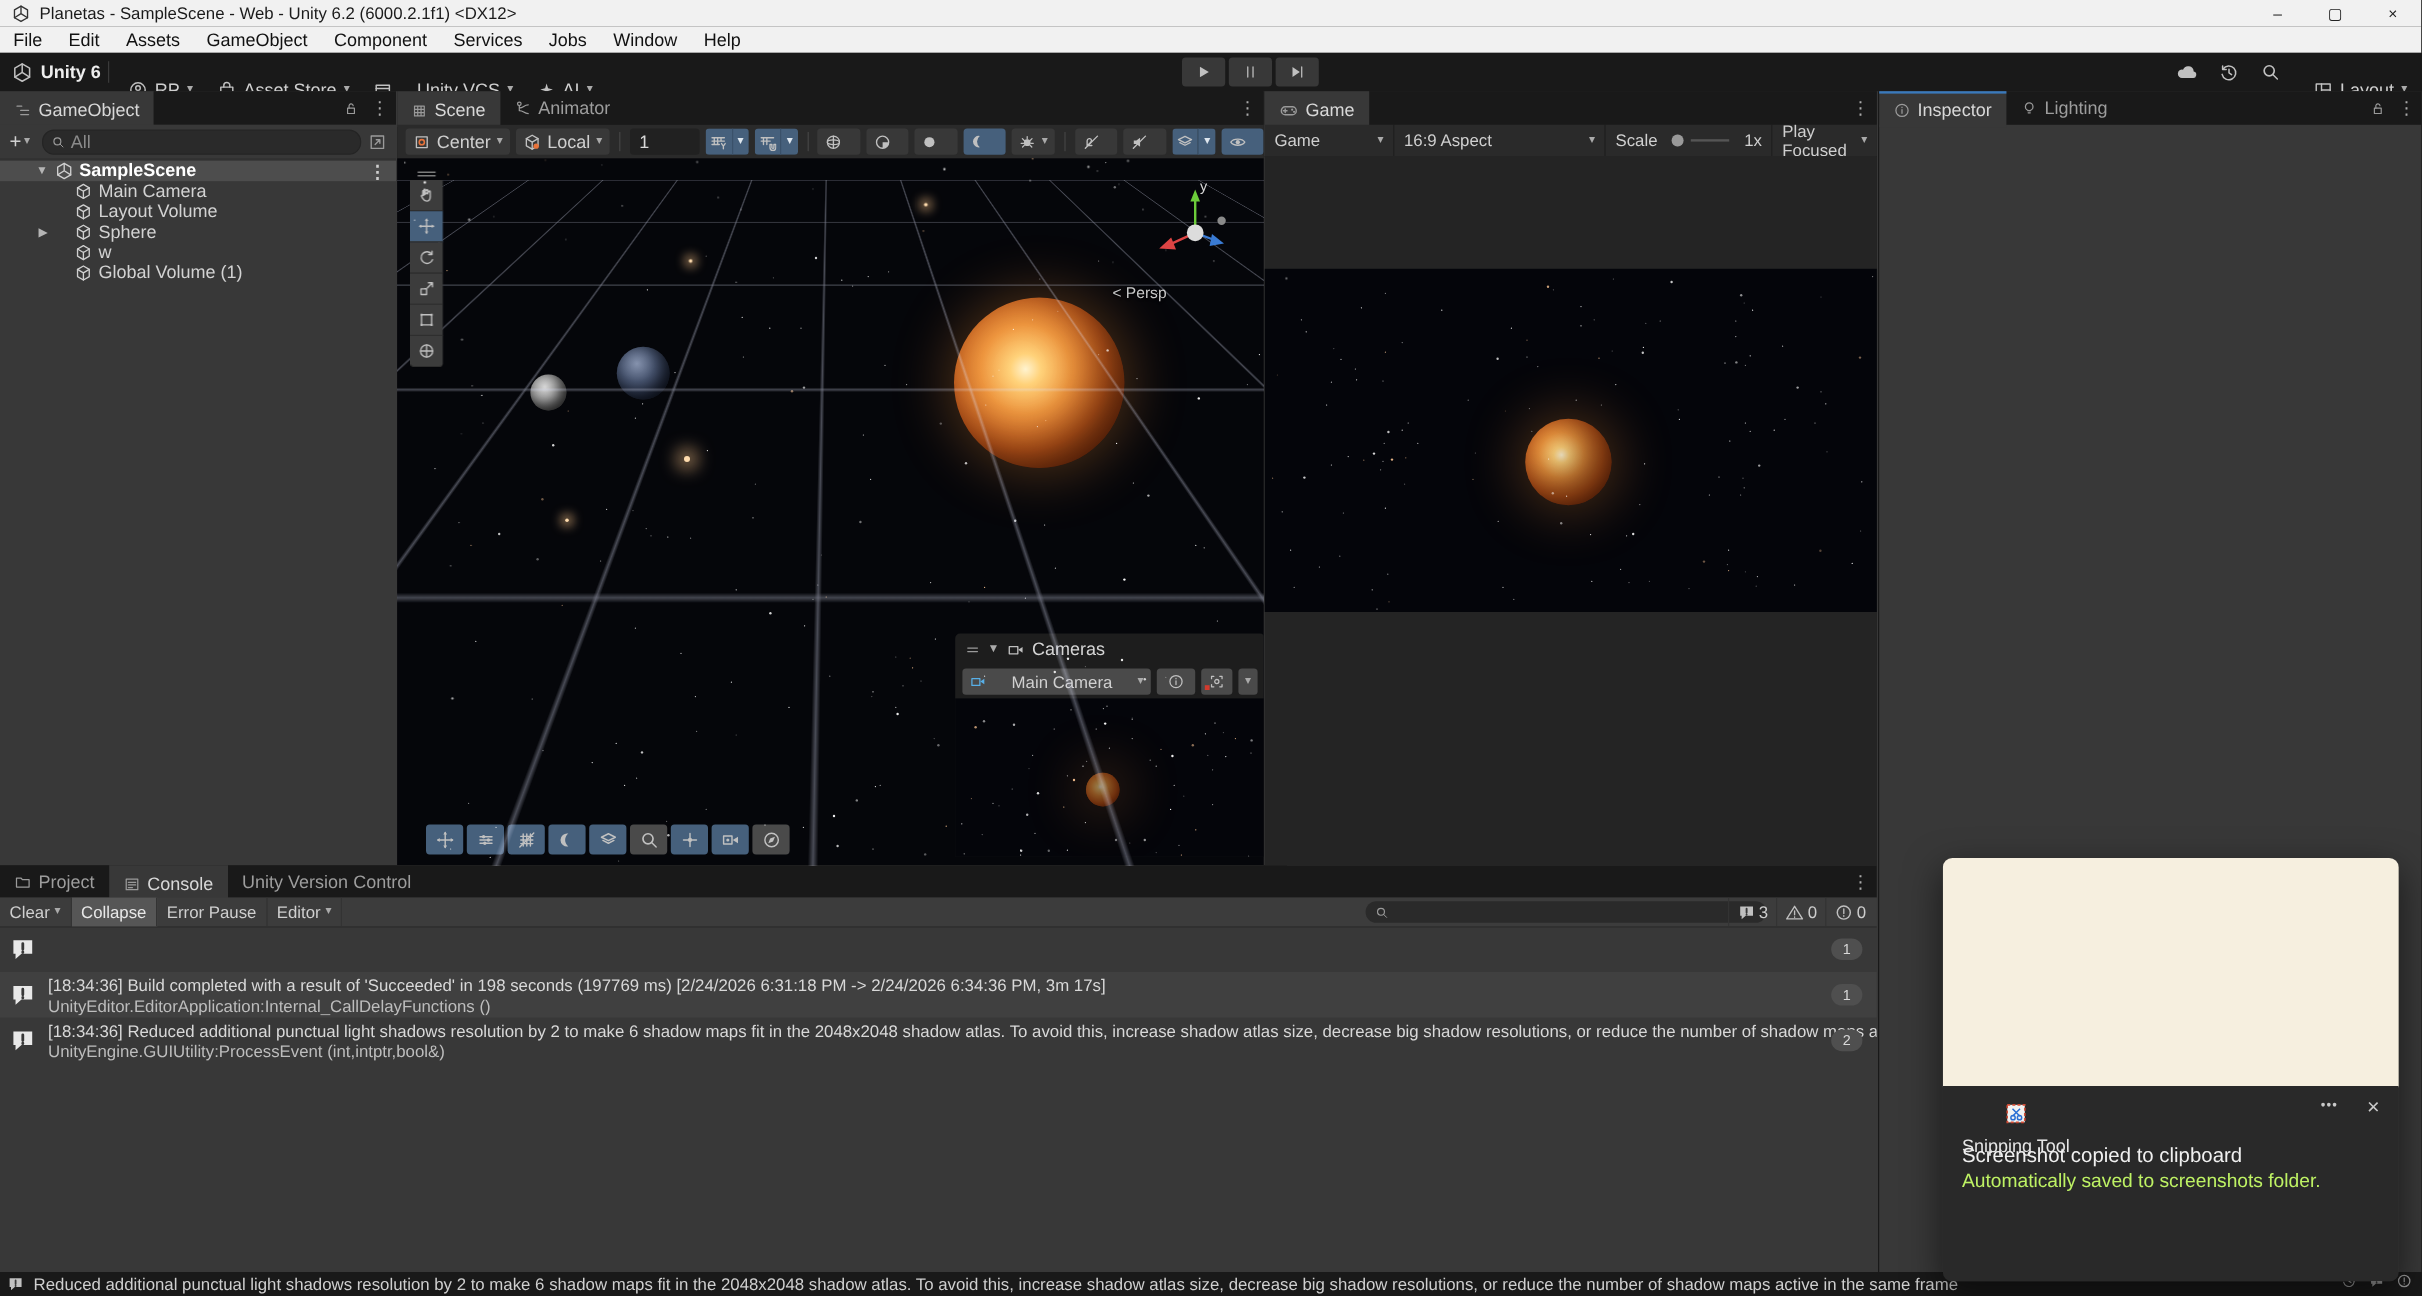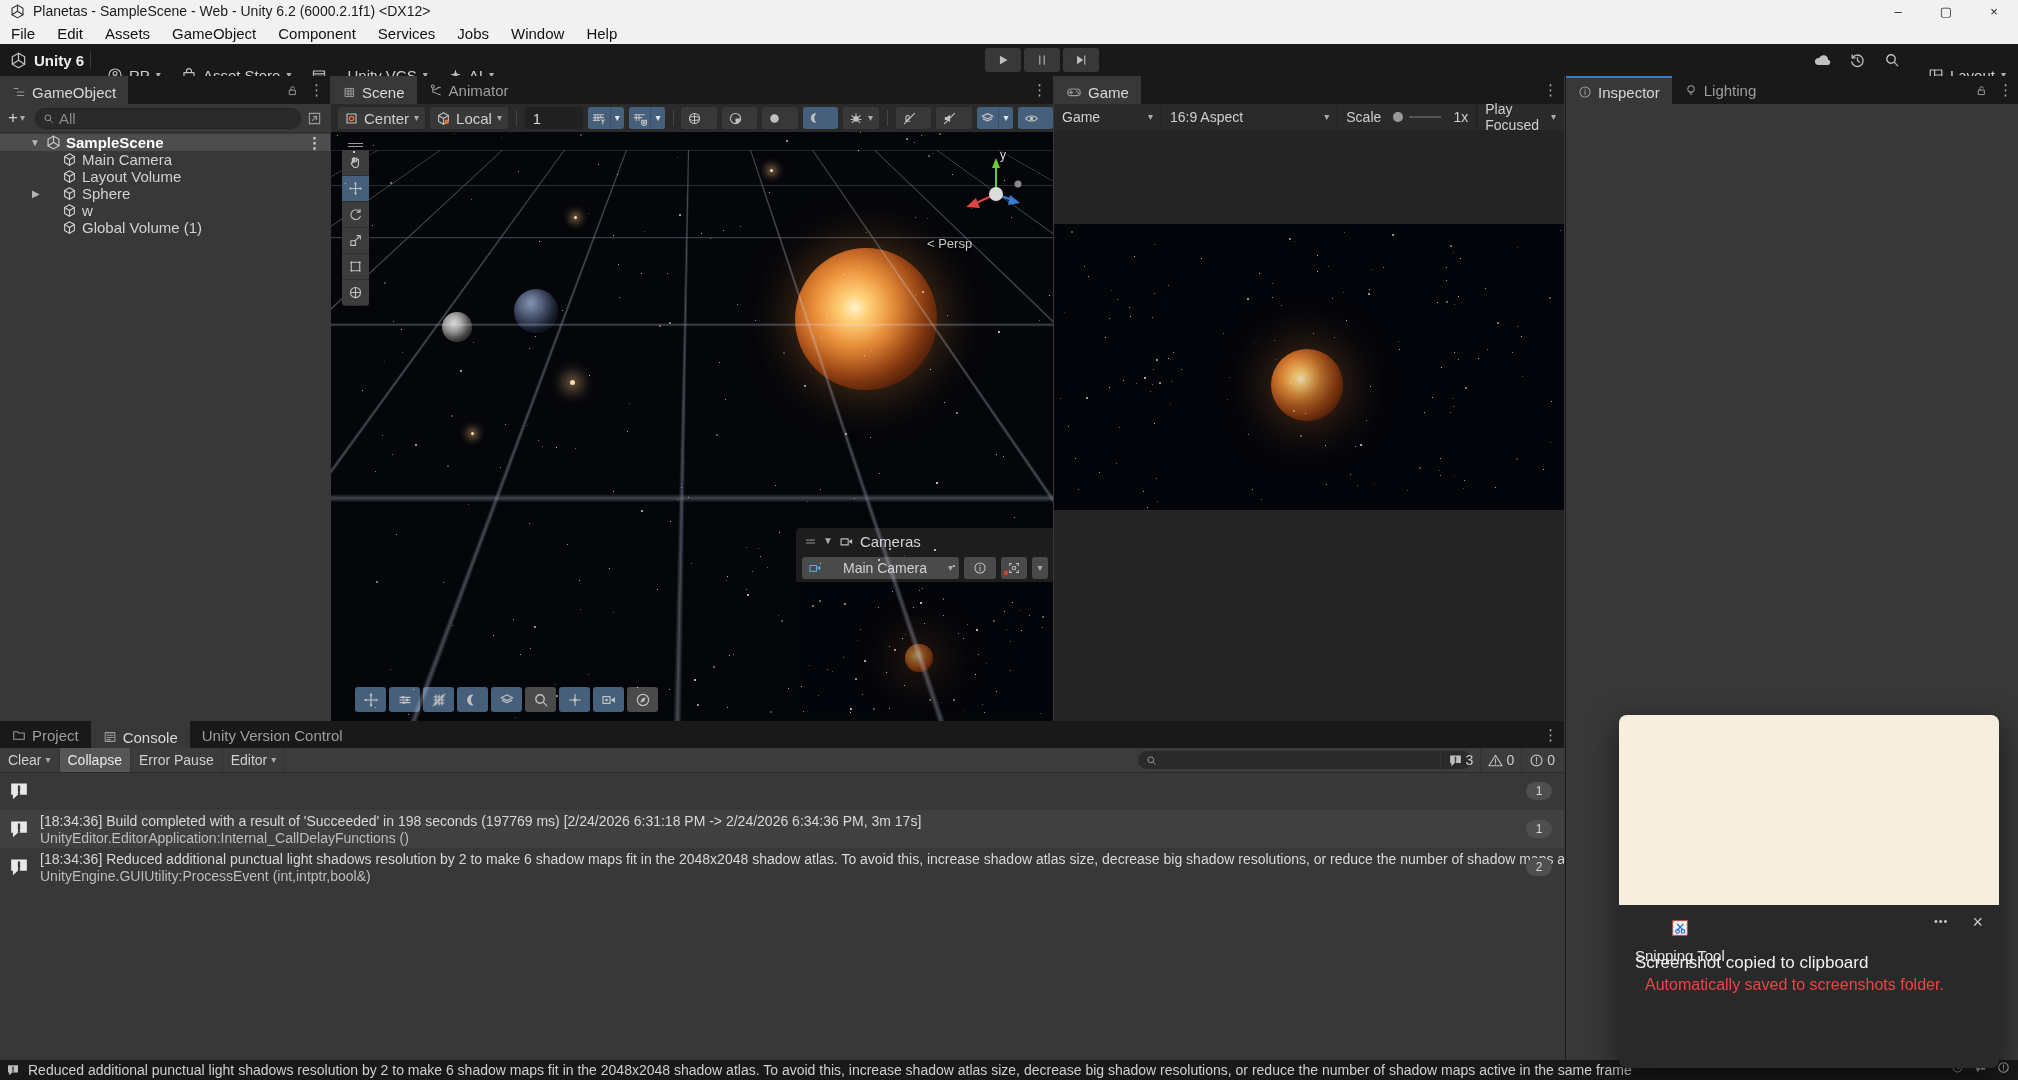--- a/index.html
+++ b/index.html
@@ -118,21 +118,21 @@
   
   .statusbar{left:0;top:1060px;width:2018px;height:20px;background:#191919;display:flex;align-items:center;gap:8px;padding-left:6px;color:#cfcfcf;font-size:14px;white-space:nowrap;overflow:hidden;}
   .sb-icons{position:absolute;right:8px;top:1061px;display:flex;gap:10px;color:#8d8d8d;}
   
   .notif{left:1619px;top:715px;width:380px;height:353px;border-radius:8px;box-shadow:0 10px 30px rgba(0,0,0,.55);z-index:50;overflow:hidden;}
   .notif-prev{position:absolute;left:0;top:0;width:380px;height:190px;background:#f6efdf;border-bottom:1px solid #d9d2c0;}
   .notif-body{position:absolute;left:0;top:190px;width:380px;height:163px;background:#292929;}
   .n-head{position:absolute;left:16px;top:14px;display:flex;align-items:center;gap:10px;color:#e6e6e6;font-size:15px;flex-direction:column;}
   .n-tools{position:absolute;right:16px;top:10px;display:flex;gap:24px;color:#c9c9c9;font-size:16px;}
   .n-title{position:absolute;left:16px;top:48px;color:#f0f0f0;font-size:17px;}
-  .n-sub{position:absolute;left:16px;top:71px;color:#ef4444;font-size:16px;margin-left:10px;}
+  .n-sub{position:absolute;left:16px;top:71px;color:#bef264;font-size:16px;}
   .n-btn{position:absolute;left:16px;right:16px;top:104px;height:44px;background:#343434;border:1px solid #4b4b4b;border-radius:6px;
          display:flex;align-items:center;justify-content:center;color:#efefef;font-size:16px;}
 </style>
 </head>
 <body>
 
 <div class="root">
 
   <div class="titlebar abs flex">
     <span class="t-ico ico">

